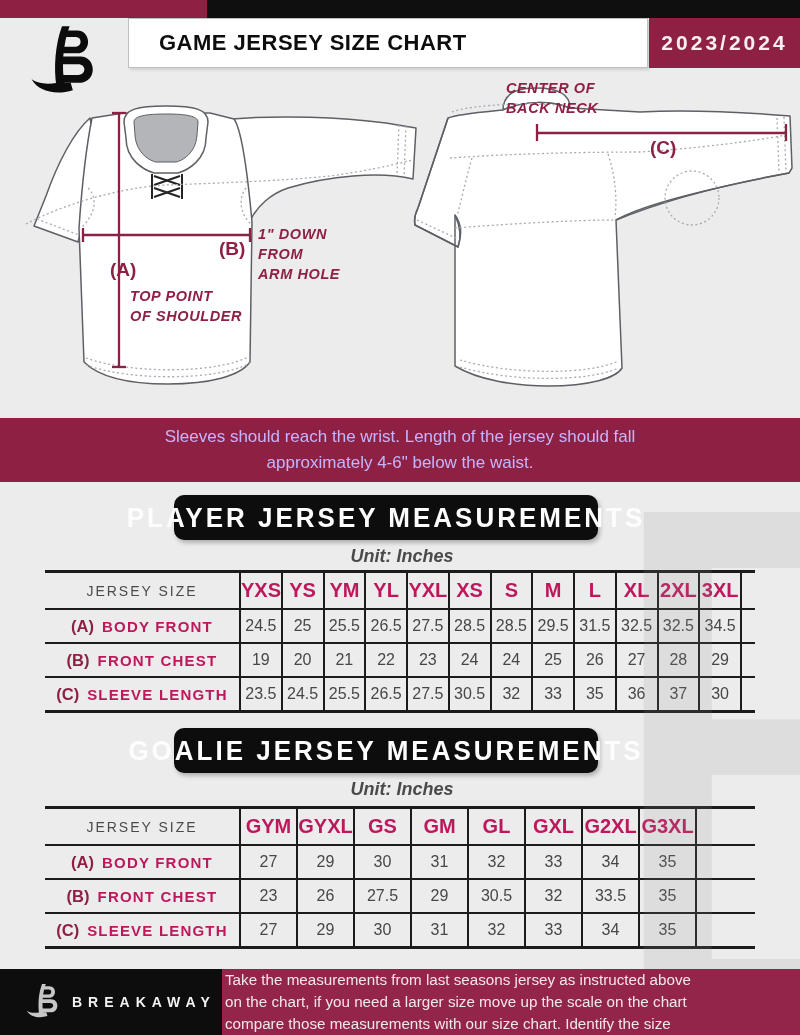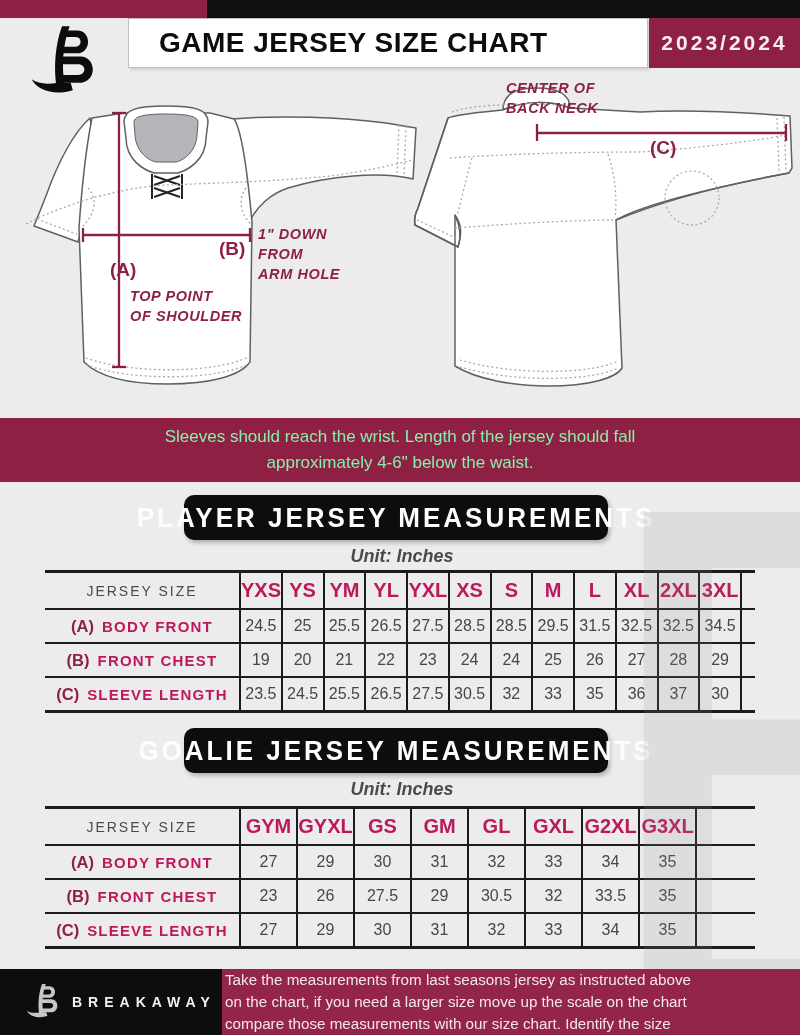--- a/index.html
+++ b/index.html
@@ -14,43 +14,43 @@
   html,body{margin:0;padding:0;}
   body{background:#d8d8d8;font-family:"Liberation Sans",sans-serif;}
   .page{position:relative;width:800px;height:1035px;background:var(--bg);overflow:hidden;margin:0 auto;}
 
   
   .strip-black{position:absolute;left:0;top:0;width:800px;height:18px;background:#0f0f0f;}
   .strip-maroon{position:absolute;left:0;top:0;width:207px;height:18px;background:var(--maroon);}
   .title-bar{position:absolute;left:128px;top:18px;width:520px;height:50px;background:#ffffff;
     border:1px solid #bfbfbf;box-sizing:border-box;box-shadow:2px 2px 3px rgba(0,0,0,.12);
     display:flex;align-items:center;padding-left:30px;z-index:4;}
-  .title-bar h1{margin:0;font-size:28px;font-weight:800;letter-spacing:.5px;color:#0d0d0d;white-space:nowrap;}
+  .title-bar h1{margin:0;font-size:22px;font-weight:800;letter-spacing:.5px;color:#0d0d0d;white-space:nowrap;}
   .season-block{position:absolute;left:649px;top:18px;width:151px;height:50px;background:var(--maroon);
     display:flex;align-items:center;justify-content:center;z-index:4;}
   .season-block span{color:#f6eef1;font-size:21px;font-weight:700;letter-spacing:3px;white-space:nowrap;}
   .brand-logo-top{position:absolute;left:26px;top:24px;width:72px;height:76px;color:#0c0c0c;z-index:4;}
 
   
   .diagram{position:absolute;left:0;top:78px;width:800px;height:340px;z-index:1;}
   .diagram svg{display:block;}
   .jersey{fill:#ffffff;stroke:var(--jersey-stroke);stroke-width:1.5;stroke-linejoin:round;}
   .stitch{fill:none;stroke:var(--stitch);stroke-width:1.3;stroke-dasharray:2 2.6;}
   .measure{stroke:var(--maroon);stroke-width:2.3;fill:none;}
   .marker-text{font-family:"Liberation Sans",sans-serif;font-weight:800;font-size:19px;fill:var(--maroon);}
   .caption-text{font-family:"Liberation Sans",sans-serif;font-style:italic;font-weight:600;font-size:14.5px;
     letter-spacing:.6px;fill:var(--maroon);}
 
   
   .notice-banner{position:absolute;left:0;top:418px;width:800px;height:64px;background:var(--maroon);
     display:flex;flex-direction:column;align-items:center;justify-content:center;z-index:1;}
-  .notice-banner div{color:#86efac;font-size:17px;line-height:26px;text-align:center;}
-
-  
-  .section-banner{position:absolute;left:184px;width:424px;height:45px;background:#0d0d0d;border-radius:10px;
+  .notice-banner div{color:#c4b5fd;font-size:17px;line-height:26px;text-align:center;}
+
+  
+  .section-banner{position:absolute;left:174px;width:424px;height:45px;background:#0d0d0d;border-radius:10px;
     display:flex;align-items:center;justify-content:center;box-shadow:2px 3px 4px rgba(0,0,0,.25);z-index:1;}
   .section-banner span{color:#fdfdfd;font-size:26px;font-weight:800;letter-spacing:3px;
     transform:scaleY(1.08);white-space:nowrap;}
   .unit-line{position:absolute;left:2px;width:800px;text-align:center;font-style:italic;font-weight:600;
     font-size:18px;color:#4a4a4a;z-index:1;}
 
   
   .size-table{position:absolute;left:45px;width:710px;border-collapse:collapse;table-layout:fixed;z-index:1;}
   .size-table th,.size-table td{padding:0;text-align:center;vertical-align:middle;}
   .size-table thead th{border-top:3px solid var(--line);border-bottom:2px solid var(--line);height:35px;

